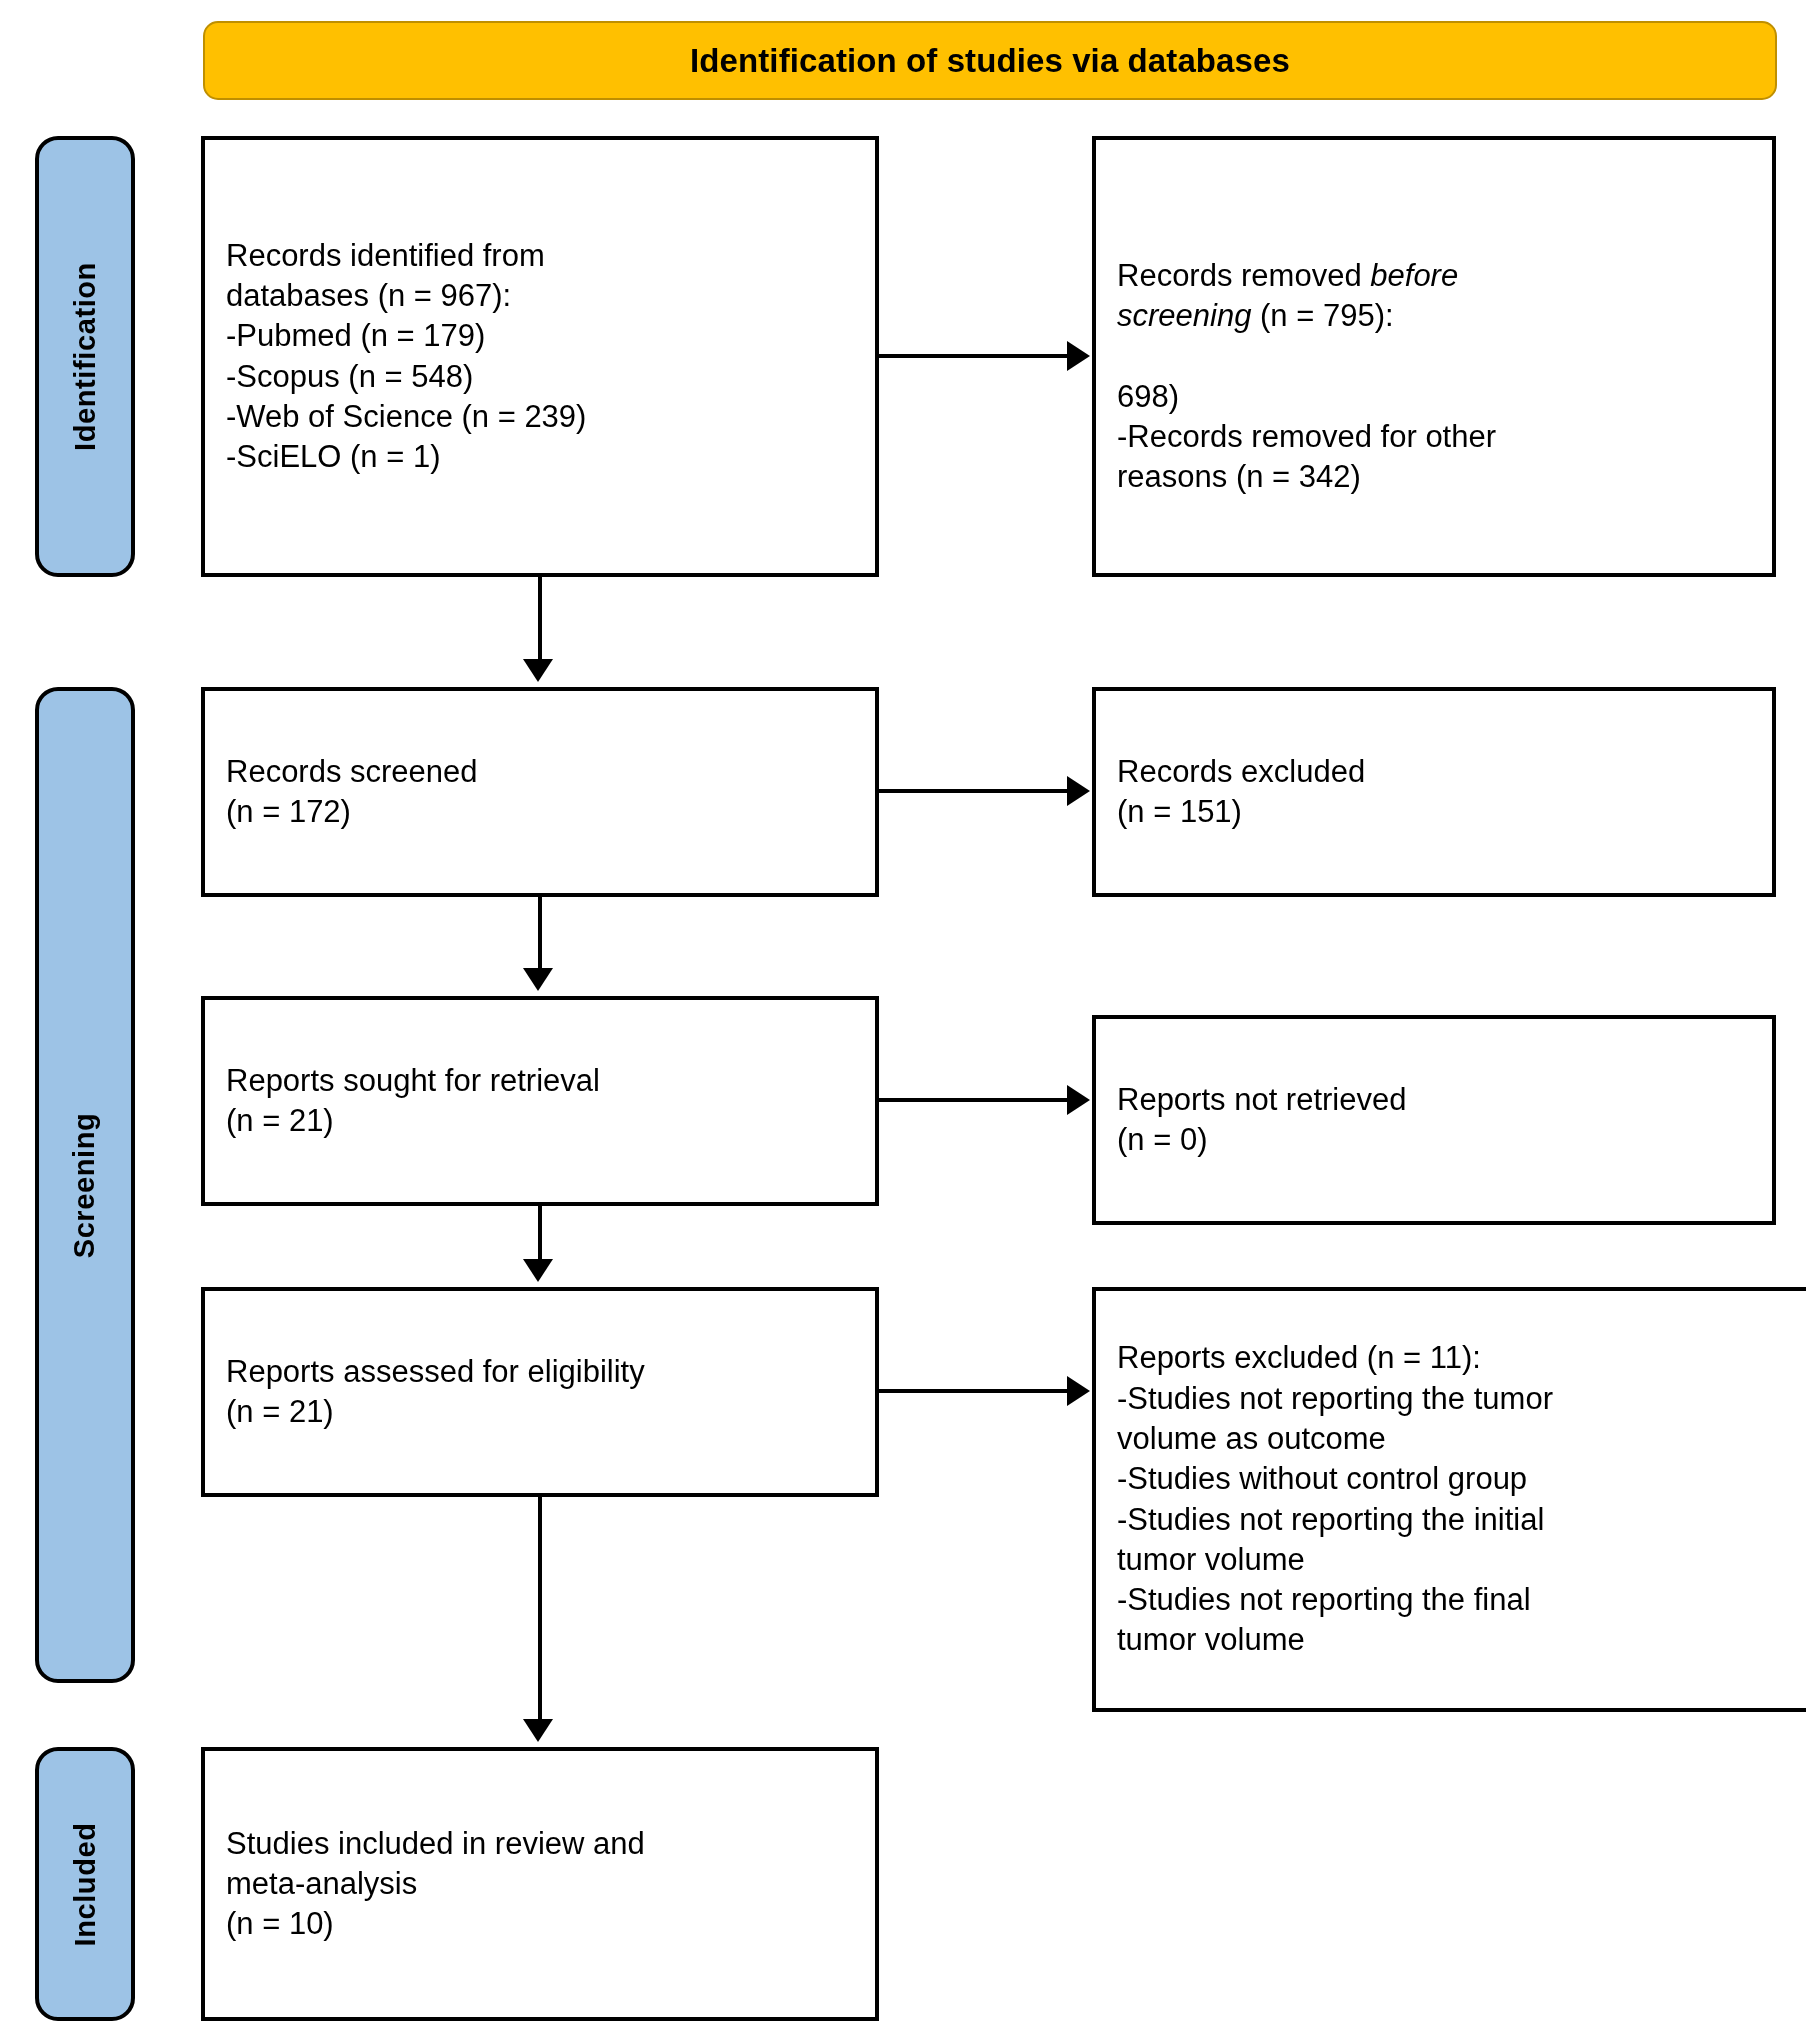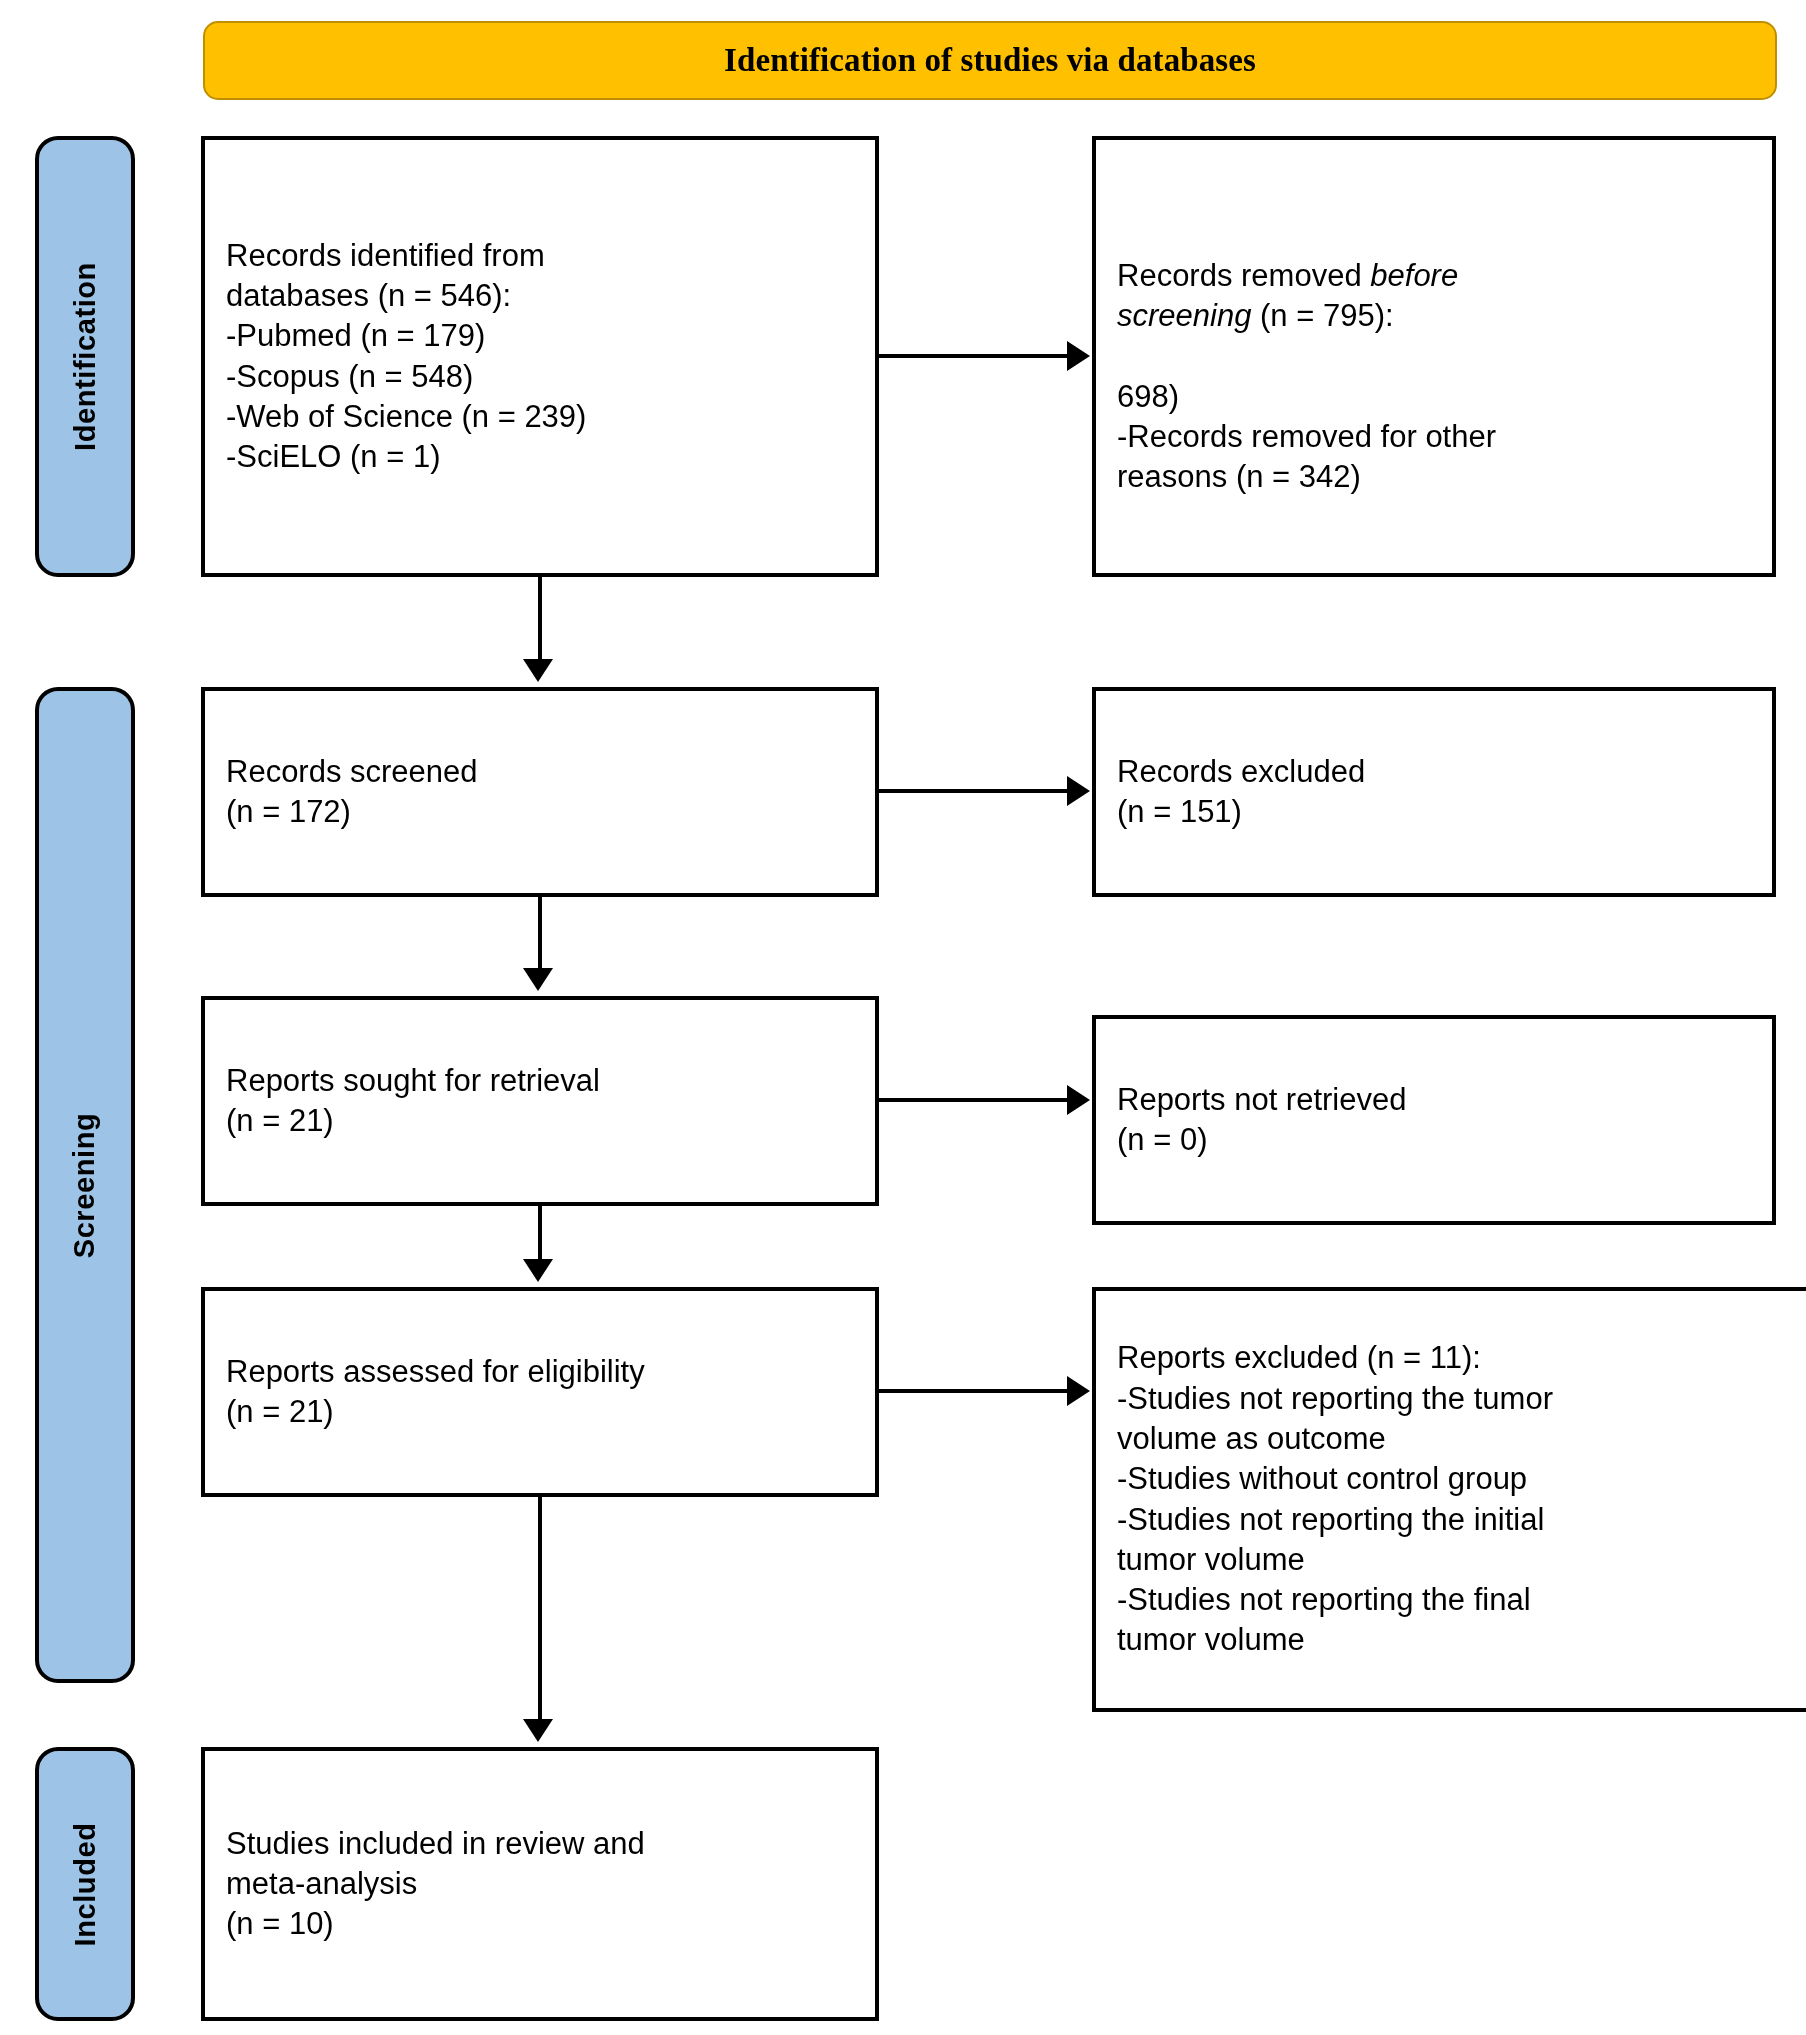--- a/index.html
+++ b/index.html
@@ -11,21 +11,20 @@
 
   
   #header-banner{
     left:203px; top:21px; width:1574px; height:79px;
     background:#FFC000; border:2.9px solid #BF8F00; border-radius:15px;
     display:flex; align-items:center; justify-content:center;
   }
   #header-banner .htxt{
     font-size:33px; font-weight:bold; letter-spacing:0.1px; color:#000;
     white-space:nowrap;
-    font-family:Liberation Serif, serif;
   }
 
   
   .stage-pill{
     left:35px; width:100px;
     background:#9DC3E6; border:4.7px solid #000; border-radius:23px;
     display:flex; align-items:center; justify-content:center;
   }
   .stage-pill .vtxt{
     transform:rotate(-90deg);
@@ -104,21 +103,21 @@
 <div class="abs stage-pill" id="pill-screening">
   <span class="vtxt">Screening</span>
 </div>
 
 <div class="abs stage-pill" id="pill-included">
   <span class="vtxt">Included</span>
 </div>
 
 <div class="abs flow-box" id="box-identified">
   <div class="btxt">Records identified from
-databases (n = 546):
+databases (n = 967):
 -Pubmed (n = 179)
 -Scopus (n = 548)
 -Web of Science (n = 239)
 -SciELO (n = 1)</div>
 </div>
 
 <div class="abs flow-box" id="box-screened">
   <div class="btxt">Records screened
 (n = 172)</div>
 </div>

